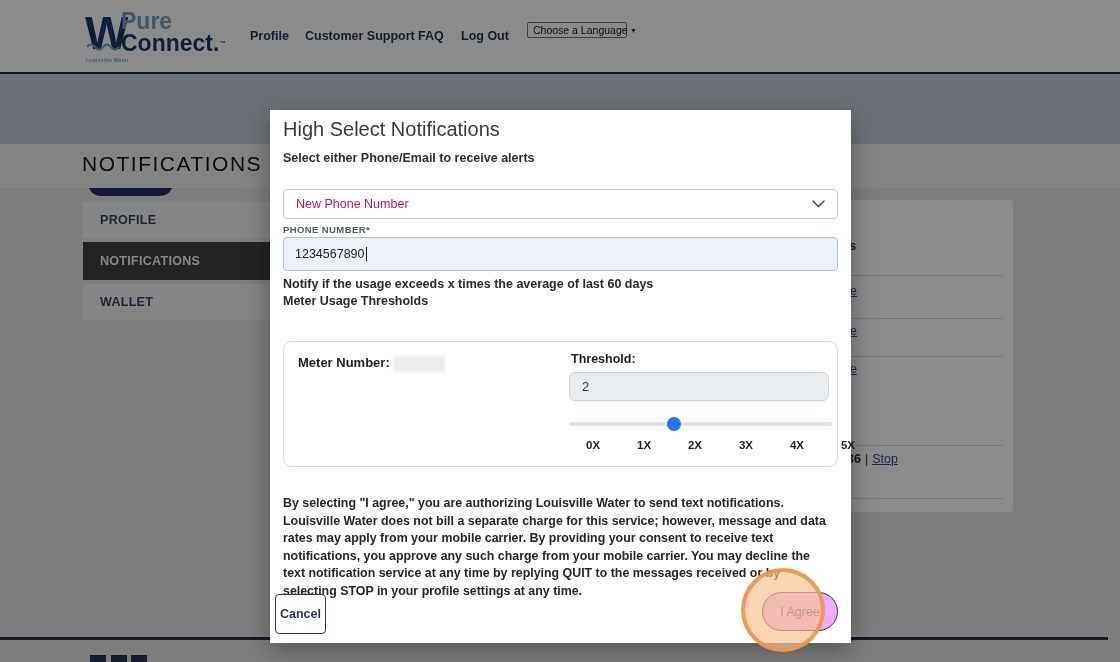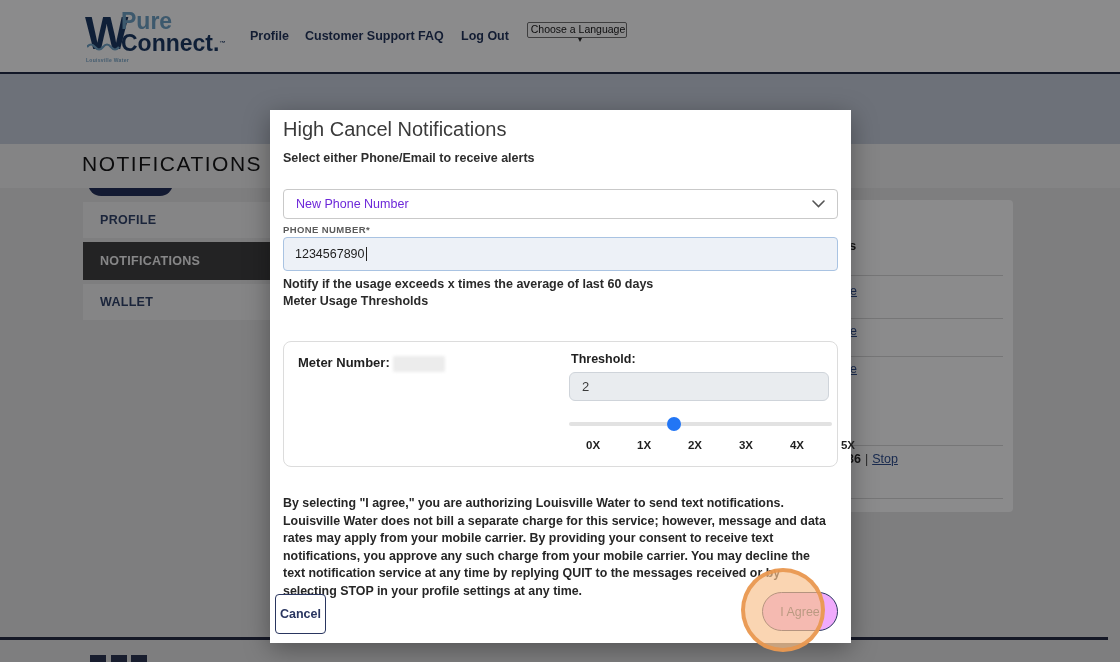--- a/index.html
+++ b/index.html
@@ -18,21 +18,21 @@
   .logo-wave { position:absolute; left:2px; top:34px; }
   .logo-stack { position:absolute; left:36px; top:2px; }
   .logo-pure { font-size:23px; font-weight:700; color:#6ca0c4; line-height:22px; display:block; }
   .logo-connect { font-size:23px; font-weight:800; color:#16345f; line-height:22px; display:block; }
   .logo-tm { font-size:6px; vertical-align:top; color:#16345f; }
   .logo-caption { position:absolute; left:1px; top:49px; font-size:5px; font-weight:700; color:#7aa7c9; letter-spacing:.3px; }
   .nav-link { top:29px; font-size:12.5px; font-weight:700; color:#1c2f57; cursor:pointer; white-space:nowrap; }
   .lang-select {
     left:527px; top:22px; width:100px; height:16px; background:#fff;
     border:1px solid #6f6f6f; border-radius:2px; font-size:10.5px; color:#111;
-    display:flex; align-items:center; padding:0 3px 0 5px; cursor:pointer; white-space:nowrap;flex-direction:column;
+    display:flex; align-items:center; padding:0 3px 0 5px; cursor:pointer; white-space:nowrap;
   }
   .lang-select .chev { margin-left:4px; font-size:8px; color:#222; }
 
   .header-rule { left:0; top:72px; width:1120px; height:2px; background:#1c2440; }
 
   .tabband { left:0; top:74px; width:1120px; height:70px; background:#c6cfdc; }
   .tab-pill {
     left:88px; top:96px; width:85px; height:26px; background:#1e2a55; border-radius:14px;
     color:#ffffff; font-size:11px; font-weight:700; display:flex; align-items:center; justify-content:center;
     letter-spacing:.4px; cursor:pointer;
@@ -61,21 +61,21 @@
   .scrim { left:0; top:0; width:1120px; height:662px; background:rgba(8,8,10,0.47); z-index:5; }
 
   
   .modal { left:270px; top:110px; width:581px; height:533px; background:#ffffff; z-index:10;
     box-shadow:0 6px 24px rgba(0,0,0,0.35); }
   .m-title { left:13px; top:8px; font-size:20px; font-weight:400; color:#3a3a3a; }
   .m-sub { left:13px; top:41px; font-size:12.5px; font-weight:700; color:#2e2e2e; }
 
   .m-select { left:13px; top:79px; width:555px; height:30px; border:1px solid #c9c9c9; border-radius:4px;
     background:#fff; display:flex; align-items:center; padding:0 12px; cursor:pointer; }
-  .m-select .val { font-size:12.5px; color:#6d28d9; flex:1; }
+  .m-select .val { font-size:12.5px; color:#be185d; flex:1; }
 
   .m-phone-label { left:13px; top:114px; font-size:9.5px; font-weight:700; color:#5a5a5a; letter-spacing:.4px; }
   .m-phone-input { left:13px; top:127px; width:555px; height:34px; background:#edf1f7; border:1px solid #a9c3e2;
     border-radius:4px; display:flex; align-items:center; padding:0 11px; font-size:12.5px; color:#1e1e1e; cursor:text; }
   .caret { display:inline-block; width:1px; height:14px; background:#222; margin-left:1px; }
 
   .m-bold-line { font-size:12.5px; font-weight:700; color:#2a2a2a; white-space:nowrap; }
   .redact { display:inline-block; background:#ececec; border-radius:2px; filter:blur(1.5px); vertical-align:middle; }
 
   .meter-box { left:13px; top:231px; width:555px; height:126px; border:1px solid #dcdcdc; border-radius:8px; background:#fff; }
@@ -159,21 +159,21 @@
   </div>
 
   <div class="abs dark-rule"></div>
   <div class="abs foot-sq" style="left:90px"></div>
   <div class="abs foot-sq" style="left:111px"></div>
   <div class="abs foot-sq" style="left:131px"></div>
 
   <div class="abs scrim"></div>
 
   <div class="abs modal">
-    <div class="abs m-title">High Cancel Notifications</div>
+    <div class="abs m-title">High Select Notifications</div>
     <div class="abs m-sub">Select either Phone/Email to receive alerts</div>
 
     <div class="abs m-select">
       <span class="val">New Phone Number</span>
       <svg width="13" height="8" viewBox="0 0 13 8">
           <path d="M1 1 L6.5 6.5 L12 1" fill="none" stroke="#555" stroke-width="1.6" stroke-linecap="round"></path>
         </svg>
     </div>
 
     <div class="abs m-phone-label">PHONE NUMBER*</div>

